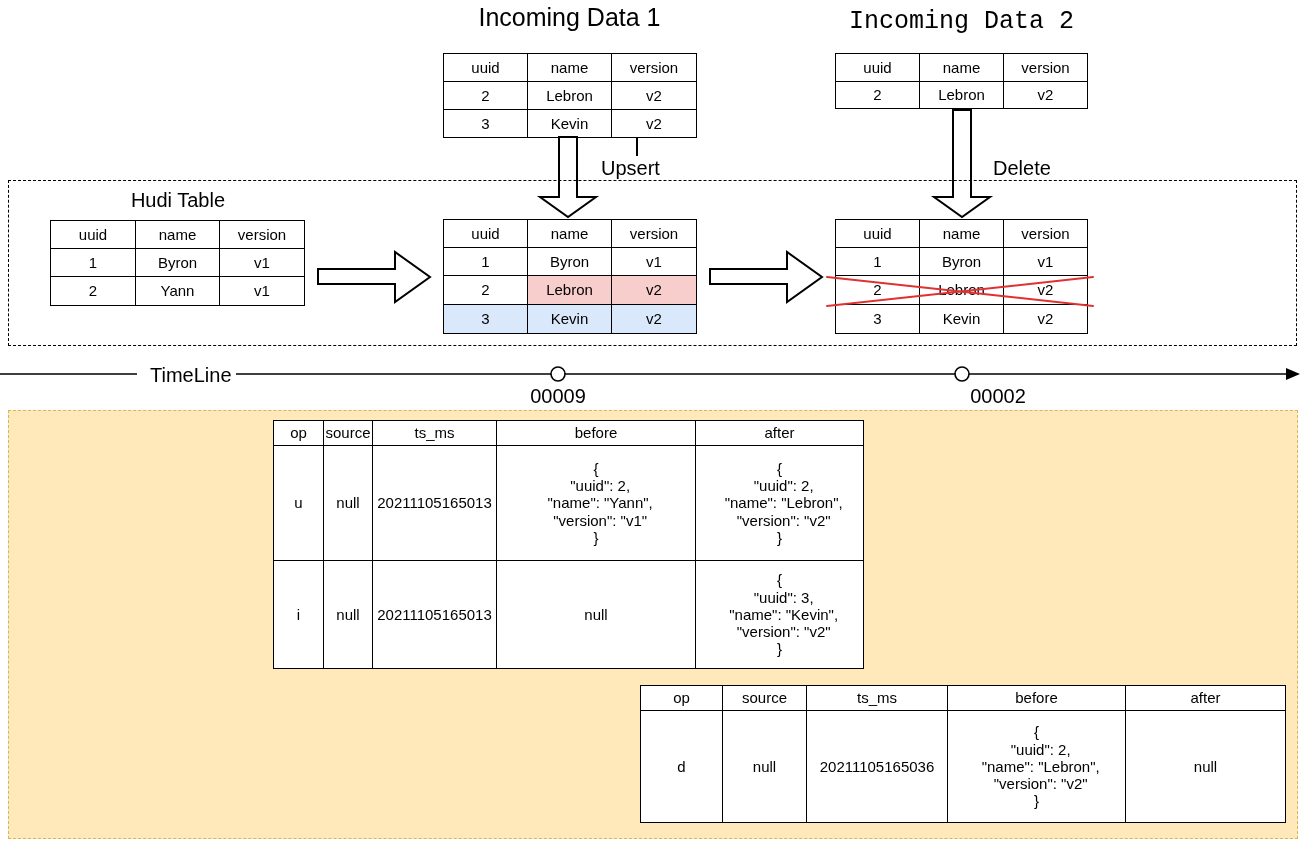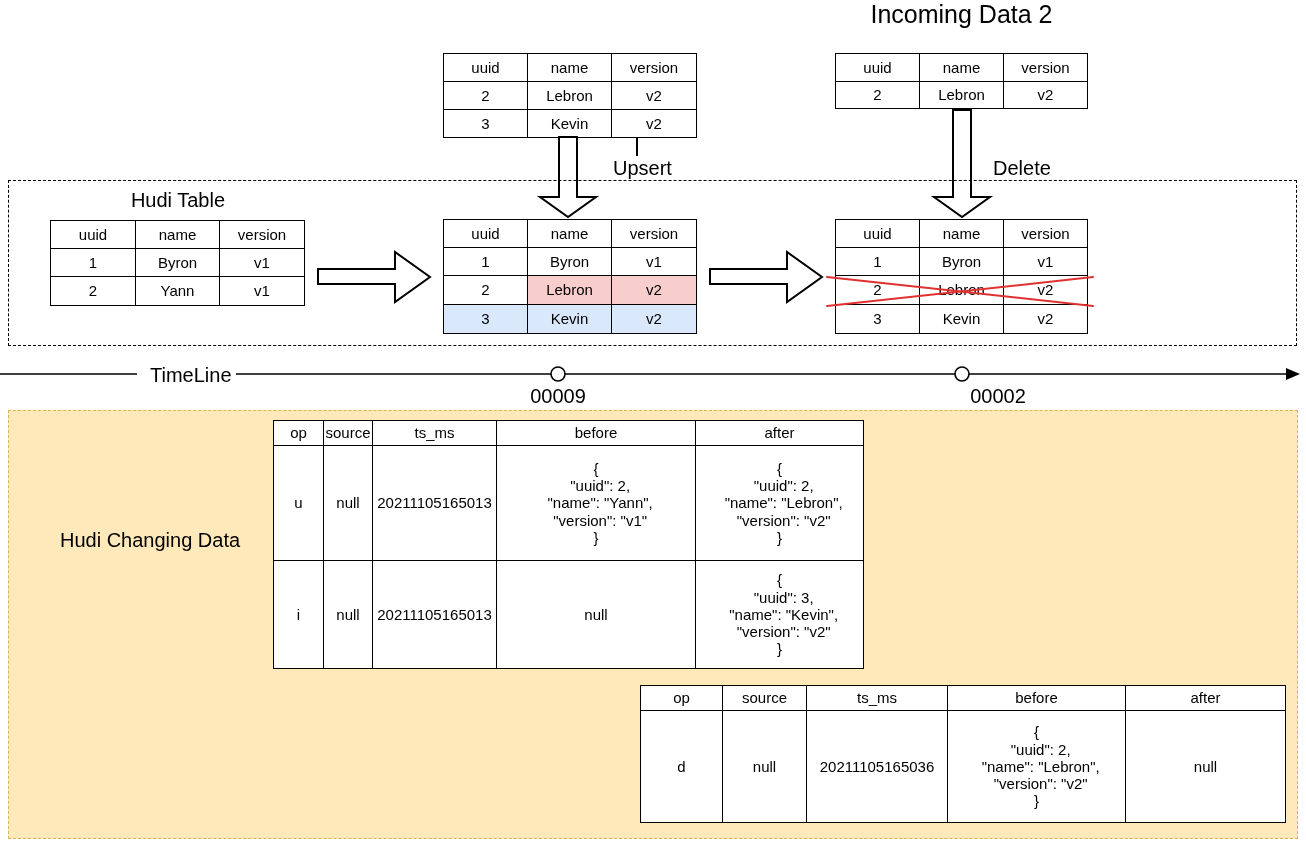--- a/index.html
+++ b/index.html
@@ -33,21 +33,22 @@
   .tl-circle{fill:#fff;stroke:#000;stroke-width:1.6;}
   .tl-head{fill:#000;stroke:none;}
   .cross line{stroke:var(--delete-cross-stroke);stroke-width:2;stroke-linecap:round;}
   .leader{background:#000;}
 </style>
 </head>
 <body>
 
 <div id="canvas">
 
-  <div class="abs title" style="left:835px;top:1px;width:253px;">Incoming Data 2</div>
+  <div class="abs title" style="left:443px;top:4px;width:253px;">Incoming Data 1</div>
+  <div class="abs title" style="left:835px;top:8px;width:253px;font-family:Liberation Mono, monospace;">Incoming Data 2</div>
 
   <table class="dt" style="left:443px;top:53px;width:253px;">
     <colgroup>
         <col style="width:84px">
         <col style="width:84px">
         <col style="width:85px">
       </colgroup>
     <tbody>
         <tr style="height:28px">
       <th>uuid</th>
@@ -84,21 +85,21 @@
       <td>Lebron</td>
       <td>v2</td>
     </tr>
   </tbody>
     </table>
 
   <svg class="abs" style="left:535px;top:136px;" width="70" height="85">
     <polygon class="hollow" points="24,1 42,1 42,61 61,61 33,81 5,61 24,61"></polygon>
   </svg>
   <div class="abs leader" style="left:636px;top:137px;width:1.5px;height:19px;"></div>
-  <div class="abs lbl" style="left:601px;top:157px;margin-left:12px;">Upsert</div>
+  <div class="abs lbl" style="left:601px;top:157px;">Upsert</div>
 
   <svg class="abs" style="left:929px;top:109px;" width="70" height="110">
     <polygon class="hollow" points="24,1 42,1 42,88 61,88 33,108 5,88 24,88"></polygon>
   </svg>
   <div class="abs lbl" style="left:993px;top:157px;">Delete</div>
 
   <div class="abs" id="hudi-box"></div>
   <div class="abs lbl ctr" style="left:98px;top:189px;width:160px;">Hudi Table</div>
 
   <table class="dt" style="left:50px;top:220px;width:254px;">
@@ -204,21 +205,20 @@
     <line class="tl-line" x1="236" y1="14" x2="1288" y2="14"></line>
     <polygon class="tl-head" points="1286,8 1300,14 1286,20"></polygon>
     <circle class="tl-circle" cx="558" cy="14" r="7"></circle>
     <circle class="tl-circle" cx="962" cy="14" r="7"></circle>
   </svg>
   <div class="abs lbl" style="left:150px;top:364px;">TimeLine</div>
   <div class="abs lbl ctr" style="left:508px;top:385px;width:100px;">00009</div>
   <div class="abs lbl ctr" style="left:948px;top:385px;width:100px;">00002</div>
 
   <div class="abs" id="changing-box"></div>
-  <div class="abs lbl ctr" style="left:40px;top:529px;width:220px;">Hudi Changing Data</div>
 
   <table class="dt" style="left:273px;top:420px;width:590px;">
     <colgroup>
         <col style="width:50px">
         <col style="width:49px">
         <col style="width:124px">
         <col style="width:199px">
         <col style="width:168px">
       </colgroup>
     <tbody>

